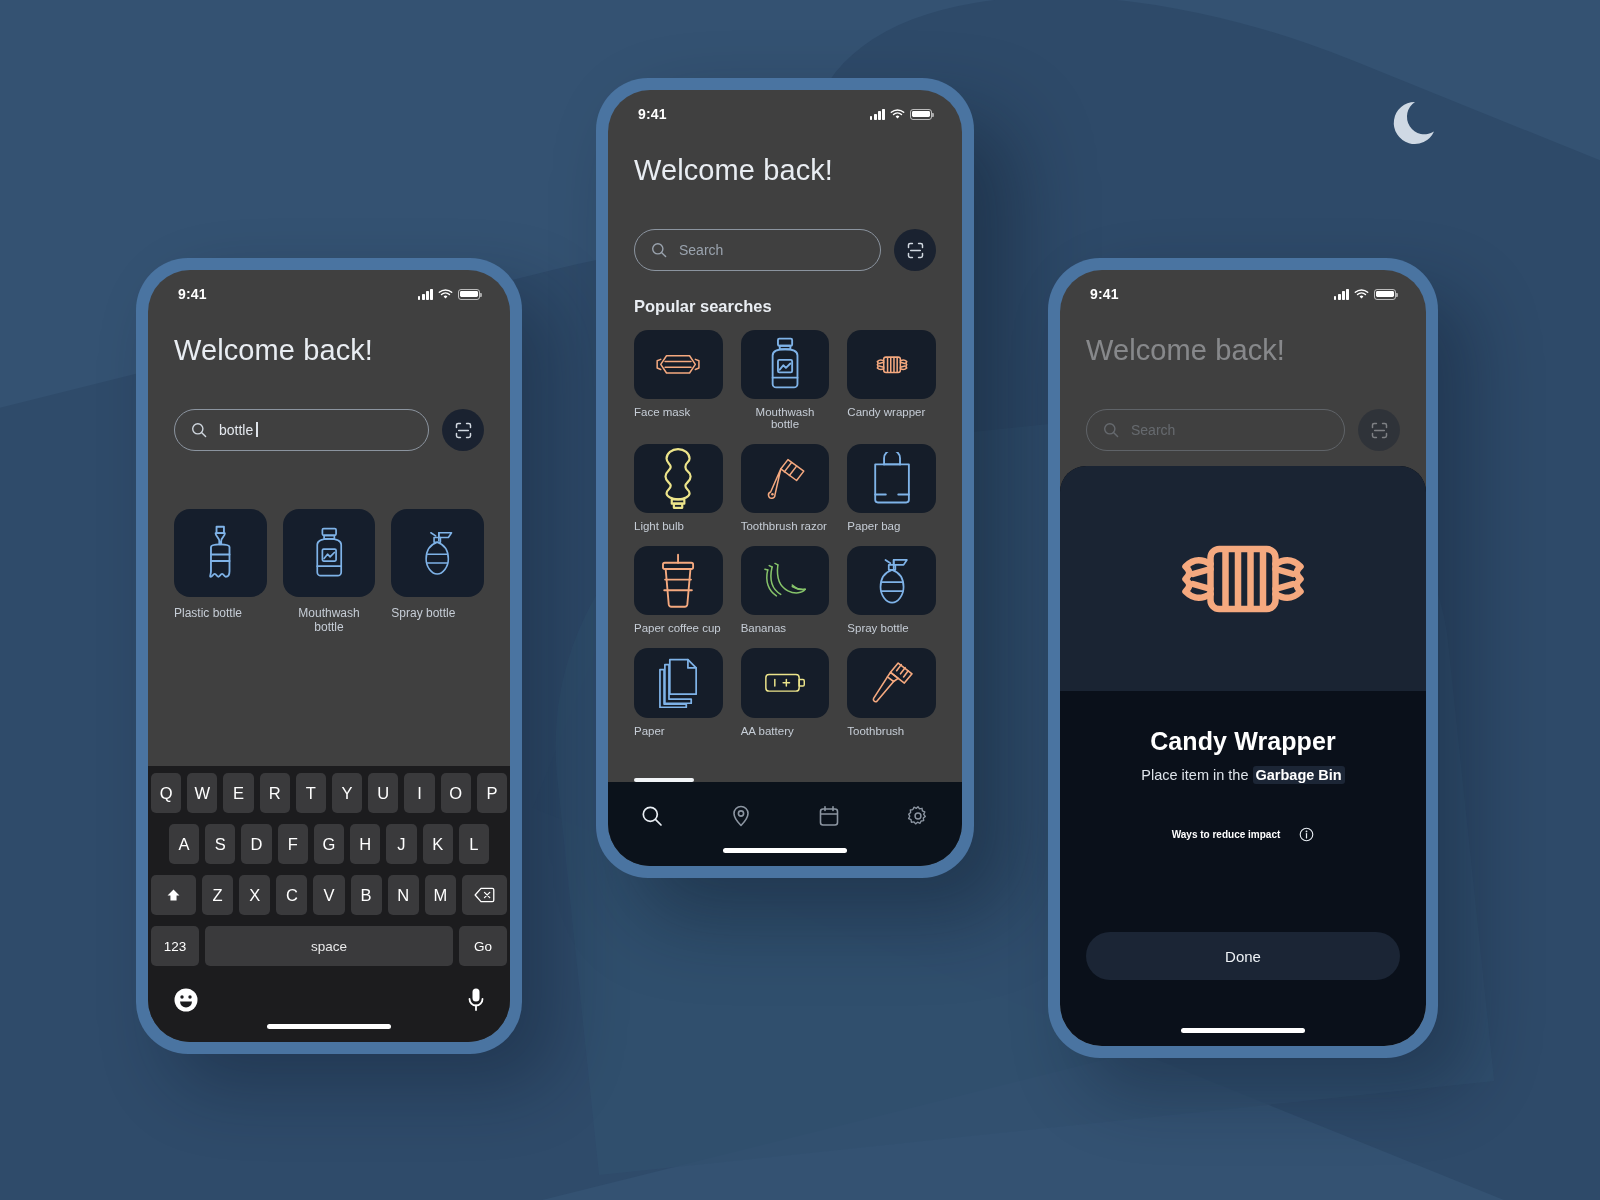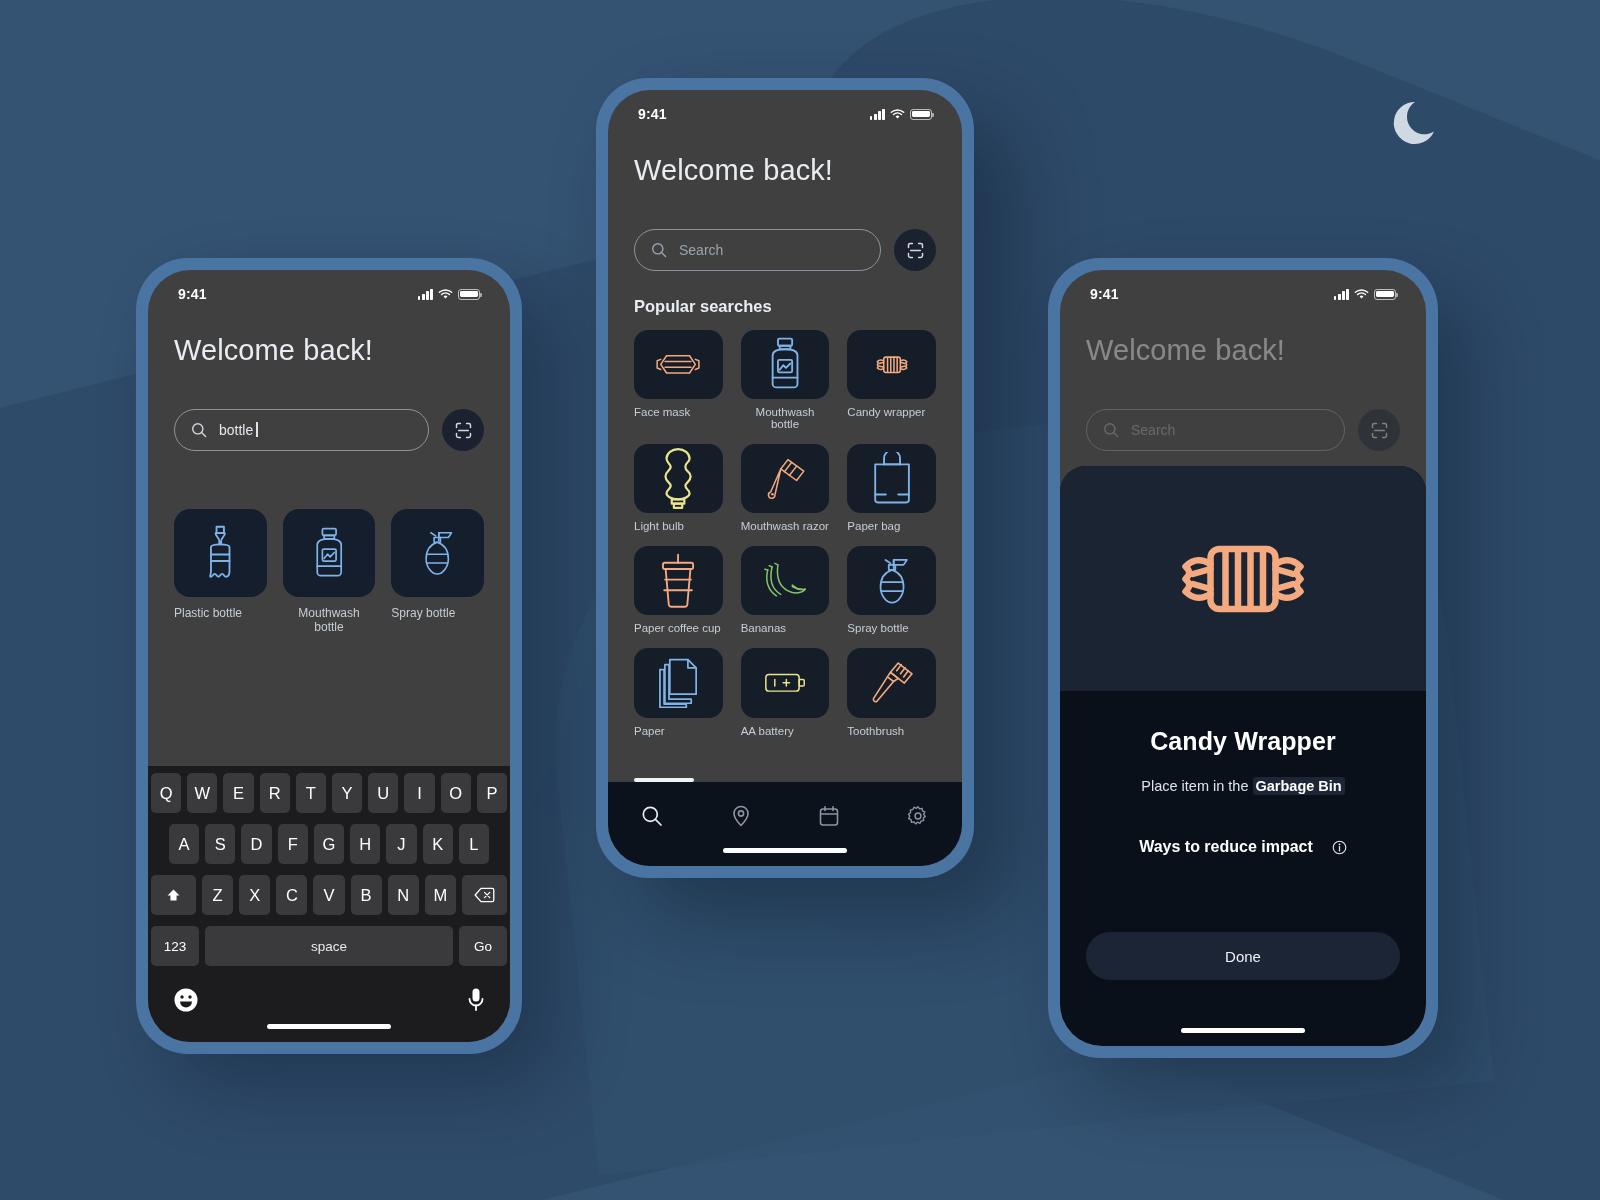--- a/index.html
+++ b/index.html
@@ -162,24 +162,24 @@
     background:#0a101a; border-radius:26px 26px 42px 42px; overflow:hidden;
   }
   .sheet-hero {
     height:225px; background:#1a2433;
     display:flex; align-items:center; justify-content:center;
     border-radius:26px 26px 0 0;
   }
   .sheet-hero svg { width:180px; height:auto; }
   .sheet-body { padding: 36px 28px 0 28px; text-align:center; }
   .sheet-title { color:#fff; font-size:25px; font-weight:bold; letter-spacing:.1px; }
-  .sheet-sub { color:#dde3ea; font-size:14.5px; margin-top:22px; }
+  .sheet-sub { color:#dde3ea; font-size:14.5px; margin-top:11px; }
   .sheet-sub b { color:#fff; background:#1c2636; padding:1px 3px; border-radius:3px; }
   .impact-head {
-    color:#fff; font-size:16px; font-weight:bold; margin-top:44px;
+    color:#fff; font-size:10px; font-weight:bold; margin-top:44px;
     display:flex; align-items:center; justify-content:center; gap:19px;
   }
   .impact-body { color:#aab3be; font-size:13px; line-height:1.5; margin-top:8px; }
   .done-btn {
     position:absolute; left:26px; right:26px; bottom:66px; height:48px;
     background:#1b2535; border-radius:24px;
     display:flex; align-items:center; justify-content:center;
     color:#eef2f6; font-size:15px;
   }
   .dim-text { opacity:.42; }
@@ -481,21 +481,21 @@
             <svg viewBox="0 0 64 64">
               <g stroke="#f5a97f" stroke-width="2.1" fill="none" stroke-linejoin="round" stroke-linecap="round">
                 <path d="M36 5 58 21 48 34 26 18Z"></path>
                 <line x1="41" y1="9" x2="31" y2="22"></line>
                 <line x1="48" y1="14" x2="38" y2="27"></line>
                 <path d="M26 18 12 50a4.5 4.5 0 1 0 6 4Z"></path>
                 <circle cx="14.5" cy="53" r="1.8" fill="#f5a97f" stroke="none"></circle>
               </g>
             </svg>
           </div>
-          <div class="tile-label">Mouthwash razor</div>
+          <div class="tile-label">Toothbrush razor</div>
         </div>
 
         <div class="tile">
           <div class="tile-box">
             <svg viewBox="0 0 52 60">
               <g stroke="#7fb3e8" stroke-width="2.1" fill="none" stroke-linejoin="round" stroke-linecap="round">
                 <path d="M7 14h38v40a3 3 0 0 1-3 3H10a3 3 0 0 1-3-3Z"></path>
                 <path d="M17 14V7a9 9 0 0 1 18 0v7"></path>
                 <line x1="17" y1="14" x2="35" y2="14"></line>
                 <path d="M7 48h12M33 48h12"></path>

